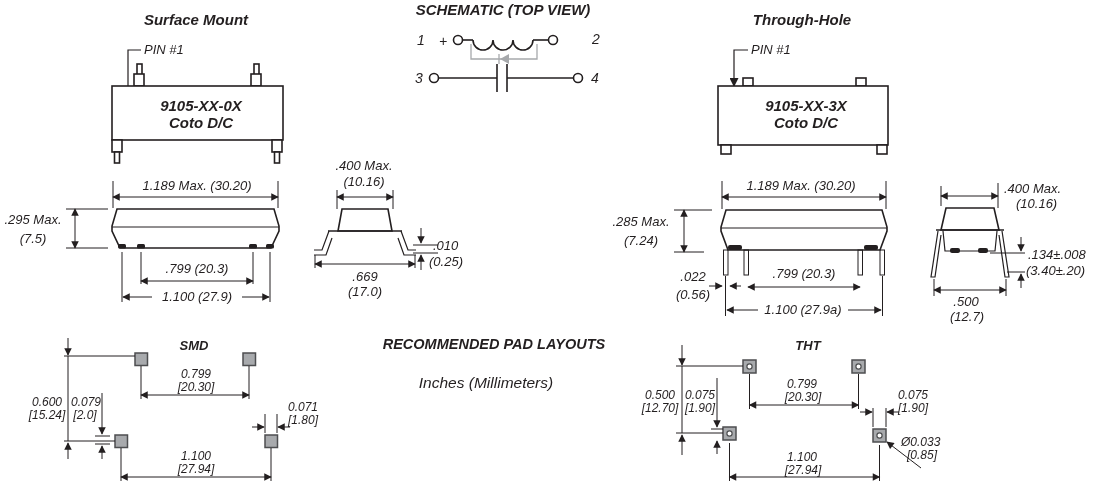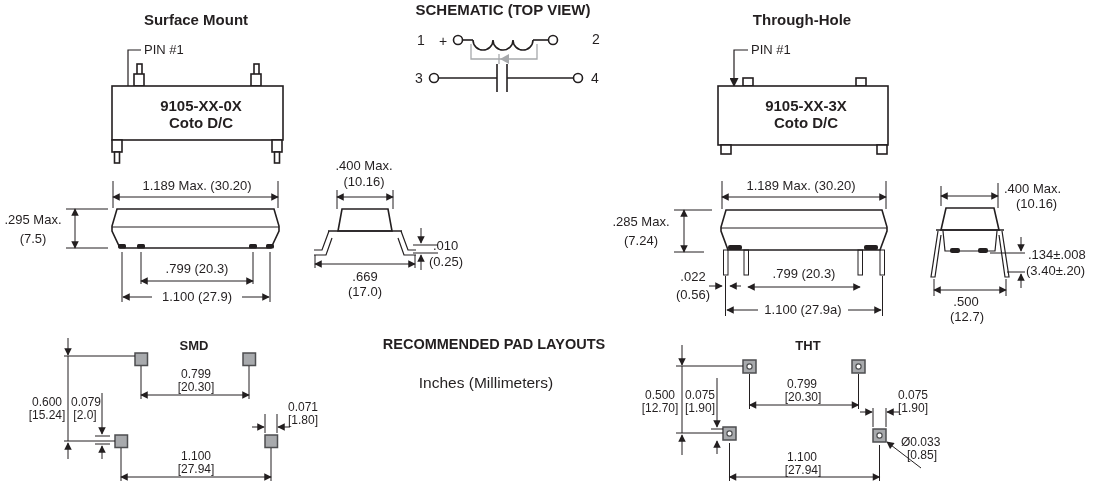--- a/index.html
+++ b/index.html
@@ -1,16 +1,16 @@
 <!DOCTYPE html>
 <html><head>
 <meta charset="utf-8">
 <style>
   html,body{margin:0;padding:0;background:#ffffff;}
-  .page{width:1107px;height:486px;position:relative;background:#ffffff;overflow:hidden;}
+  .page{width:1107px;height:486px;position:relative;background:#ffffff;overflow:hidden;font-style:italic;}
   svg{display:block;}
   svg text{fill:#231f20;font-family:"Liberation Sans","DejaVu Sans",sans-serif;}
   .b15{font-size:15px;font-weight:bold;}
   .b14{font-size:14.5px;font-weight:bold;}
   .b13{font-size:13px;font-weight:bold;}
   .t15{font-size:15.5px;}
   .t14{font-size:14px;}
   .t13{font-size:13px;}
   .t12{font-size:12px;}
   .mid{text-anchor:middle;}

